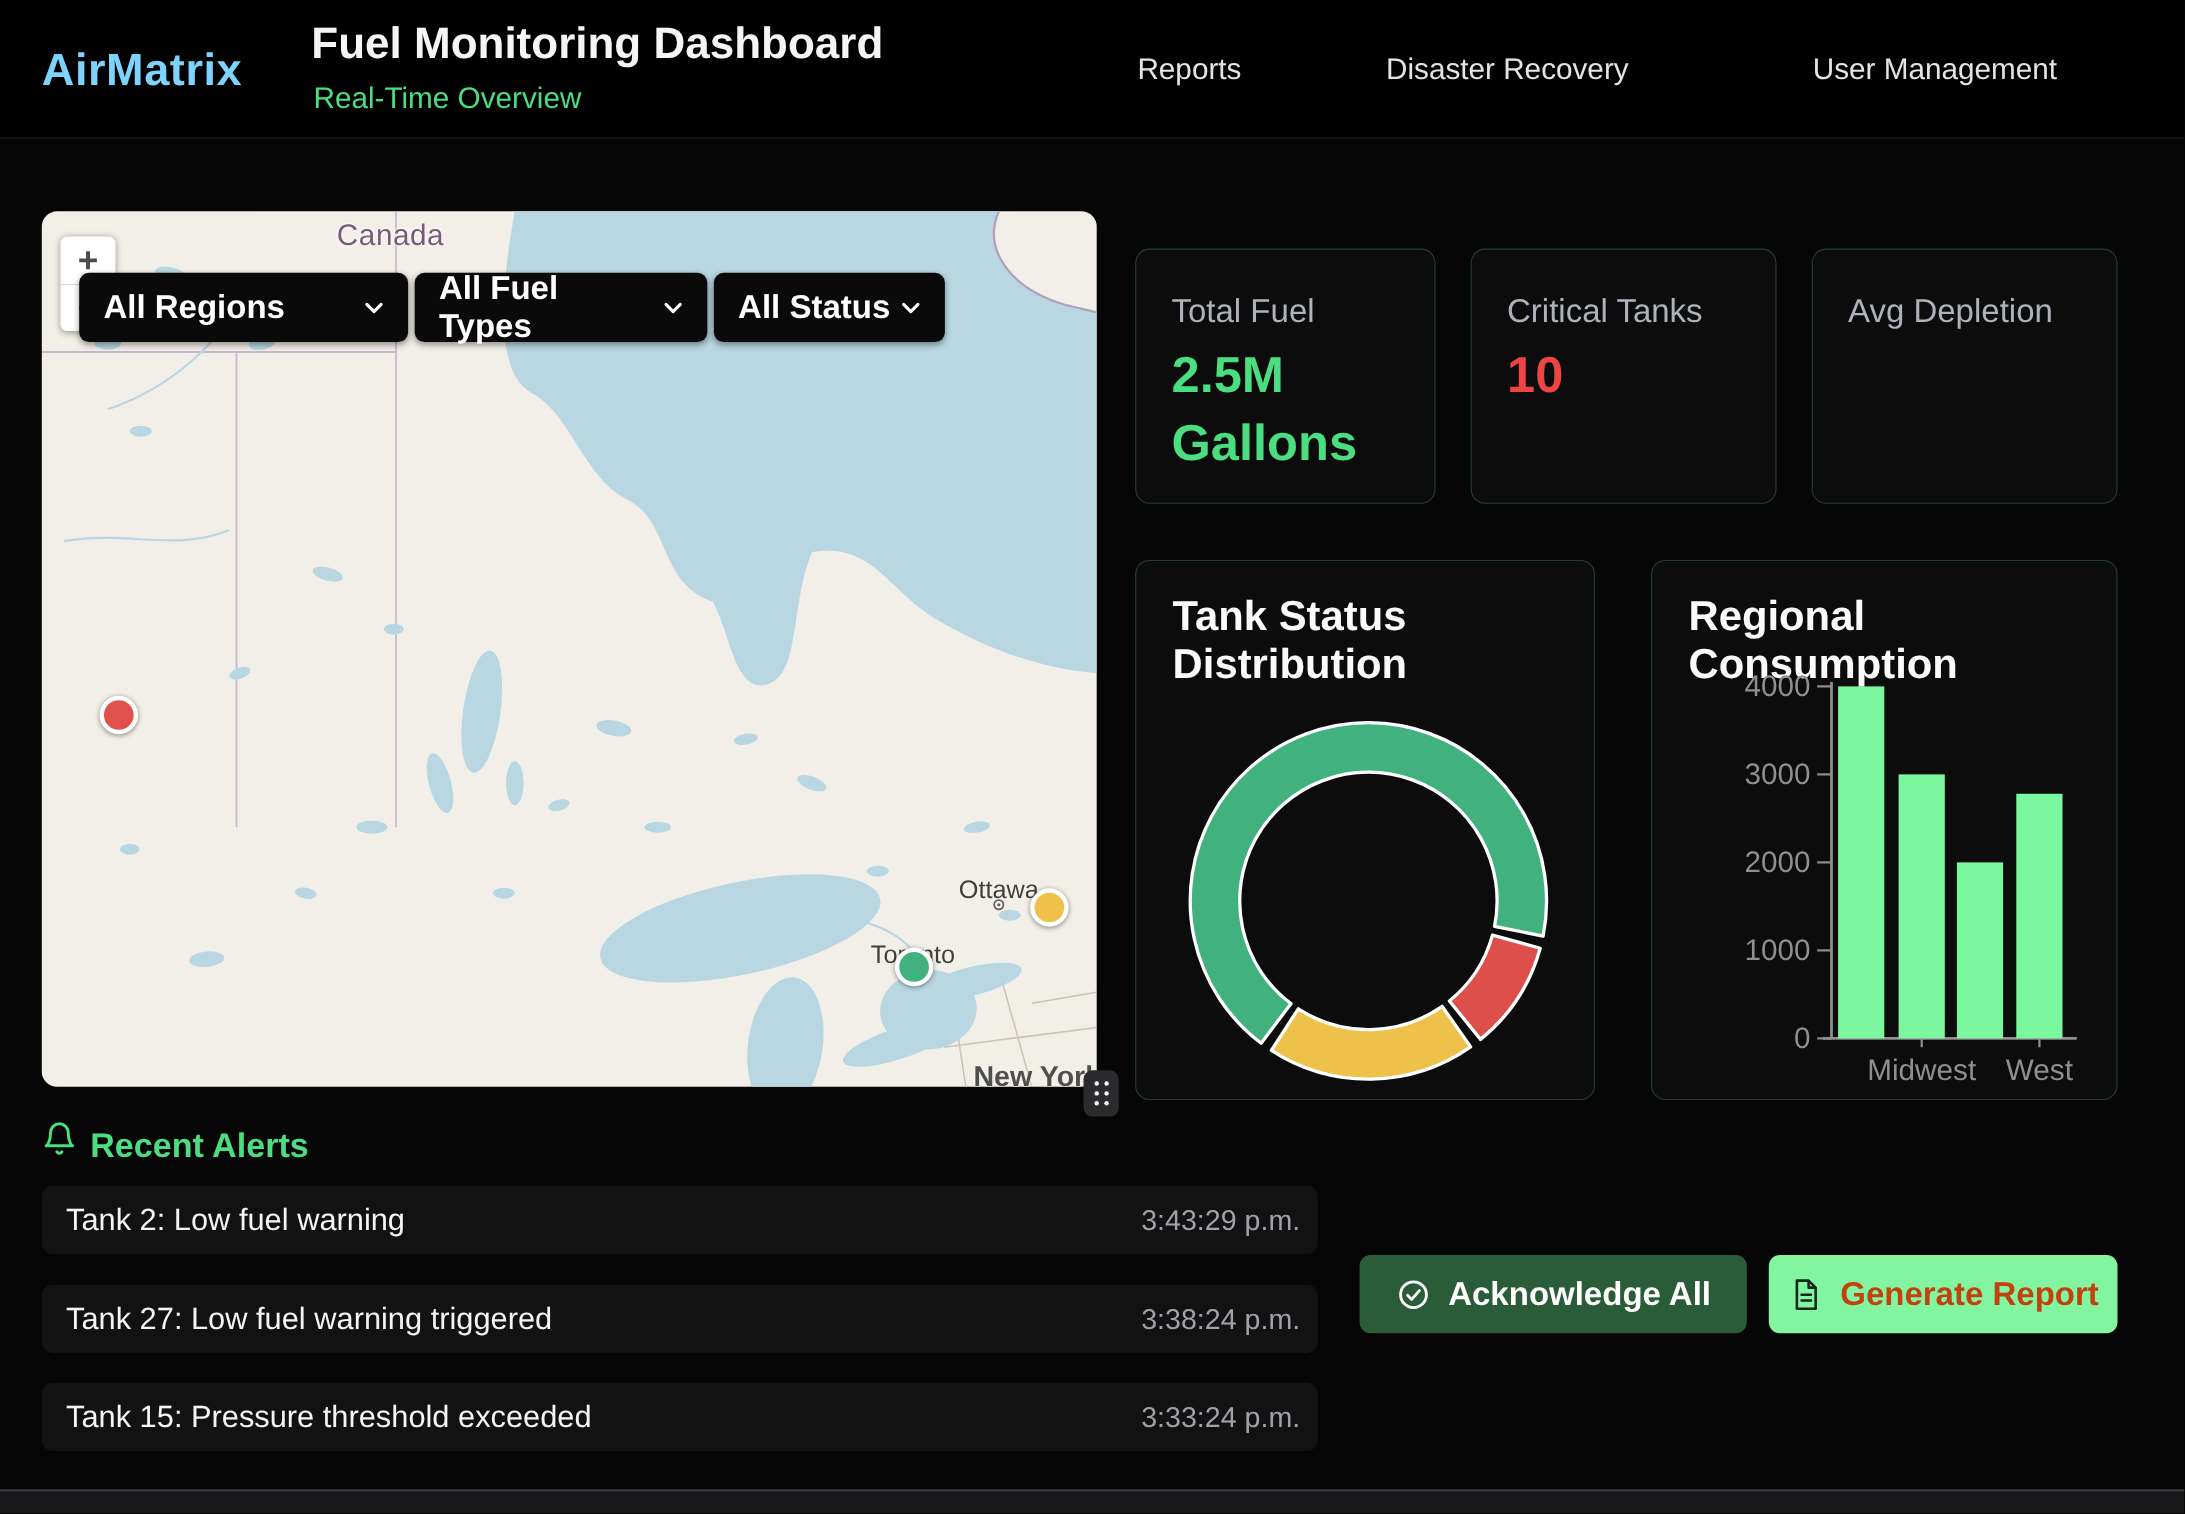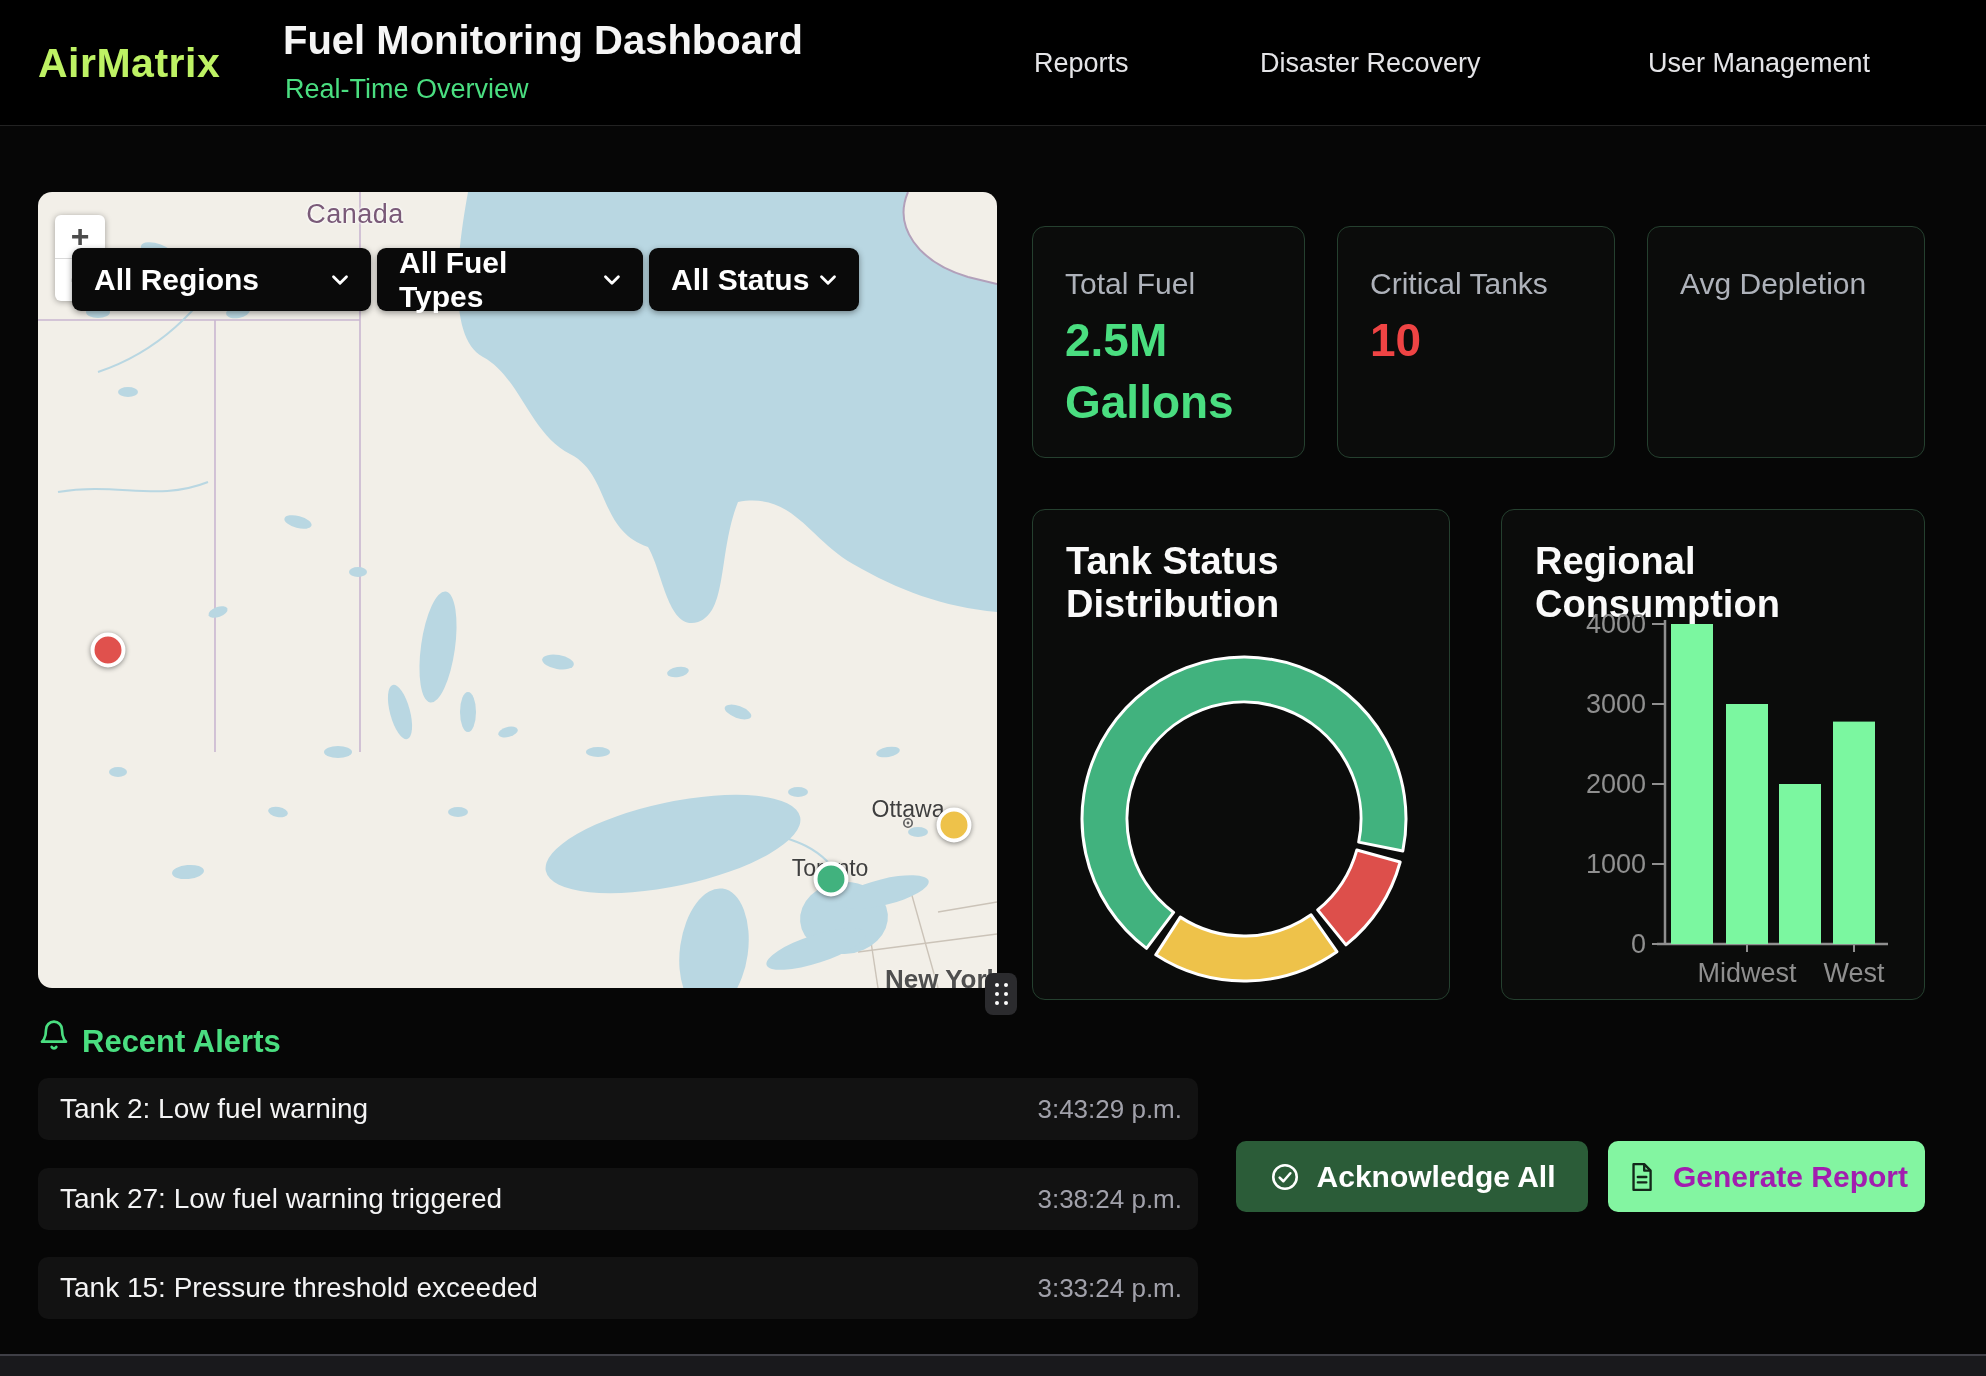--- a/index.html
+++ b/index.html
@@ -1,20 +1,20 @@
 <!DOCTYPE html>
 <html><head>
 <meta charset="utf-8">
 <style>
   html,body{margin:0;padding:0;background:#060606;}
   .page{position:relative;width:1986px;height:1376px;background:#060606;overflow:hidden;
         font-family:"Liberation Sans","DejaVu Sans",sans-serif;-webkit-font-smoothing:antialiased;}
   
   .hdr{position:absolute;left:0;top:0;width:1986px;height:125px;background:#000;border-bottom:1px solid #222;}
-  .brand{position:absolute;left:38px;top:40px;font-size:41px;font-weight:bold;color:#bef264;letter-spacing:.5px;}
+  .brand{position:absolute;left:38px;top:40px;font-size:41px;font-weight:bold;color:#7dd3fc;letter-spacing:.5px;}
   .title{position:absolute;left:283px;top:18px;font-size:40px;font-weight:bold;color:#f5f5f5;}
   .subtitle{position:absolute;left:285px;top:74px;font-size:27px;color:#4ade80;}
   .nav-item{position:absolute;top:48px;font-size:27px;color:#e4e4e7;cursor:pointer;}
   
   .map{position:absolute;left:38px;top:192px;width:959px;height:796px;border-radius:14px;overflow:hidden;background:#f2efe8;}
   .map svg.base{position:absolute;left:0;top:0;}
   .country-label{position:absolute;transform:translate(-50%,-50%);font-size:27px;color:#7a5a78;letter-spacing:.5px;
                  text-shadow:0 0 3px #fff,0 0 3px #fff;}
   .city{position:absolute;transform:translate(-50%,-50%);font-size:23px;color:#3f3f3f;white-space:nowrap;
         text-shadow:0 0 3px #f6f3ec,0 0 3px #f6f3ec;}
@@ -47,21 +47,21 @@
   .bell{position:absolute;left:38px;top:1018px;}
   .arow{position:absolute;left:38px;width:1160px;height:62px;background:#121212;border-radius:10px;
         display:flex;align-items:center;justify-content:space-between;padding:0 16px 0 22px;box-sizing:border-box;}
   .arow .atxt{font-size:28px;color:#f4f4f5;}
   .arow .atime{font-size:26px;color:#a1a1aa;}
   .btn{position:absolute;top:1141px;height:71px;border-radius:10px;display:flex;align-items:center;
        justify-content:center;gap:16px;cursor:pointer;}
   .btn-ack{left:1236px;width:352px;background:#2b5c38;}
   .btn-ack .blbl{font-size:30px;font-weight:bold;color:#fff;}
   .btn-rep{left:1608px;width:317px;background:#83f5a1;}
-  .btn-rep .blbl{font-size:30px;font-weight:bold;color:#a21caf;}
+  .btn-rep .blbl{font-size:30px;font-weight:bold;color:#c2410c;}
   .bottom-div{position:absolute;left:0;top:1354px;width:1986px;height:2px;background:#3f3f46;}
   .bottom-strip{position:absolute;left:0;top:1356px;width:1986px;height:20px;background:#19191c;}
 </style>
 </head>
 <body>
 
 <div class="page">
 
   <div class="hdr">
     <div class="brand">AirMatrix</div>

